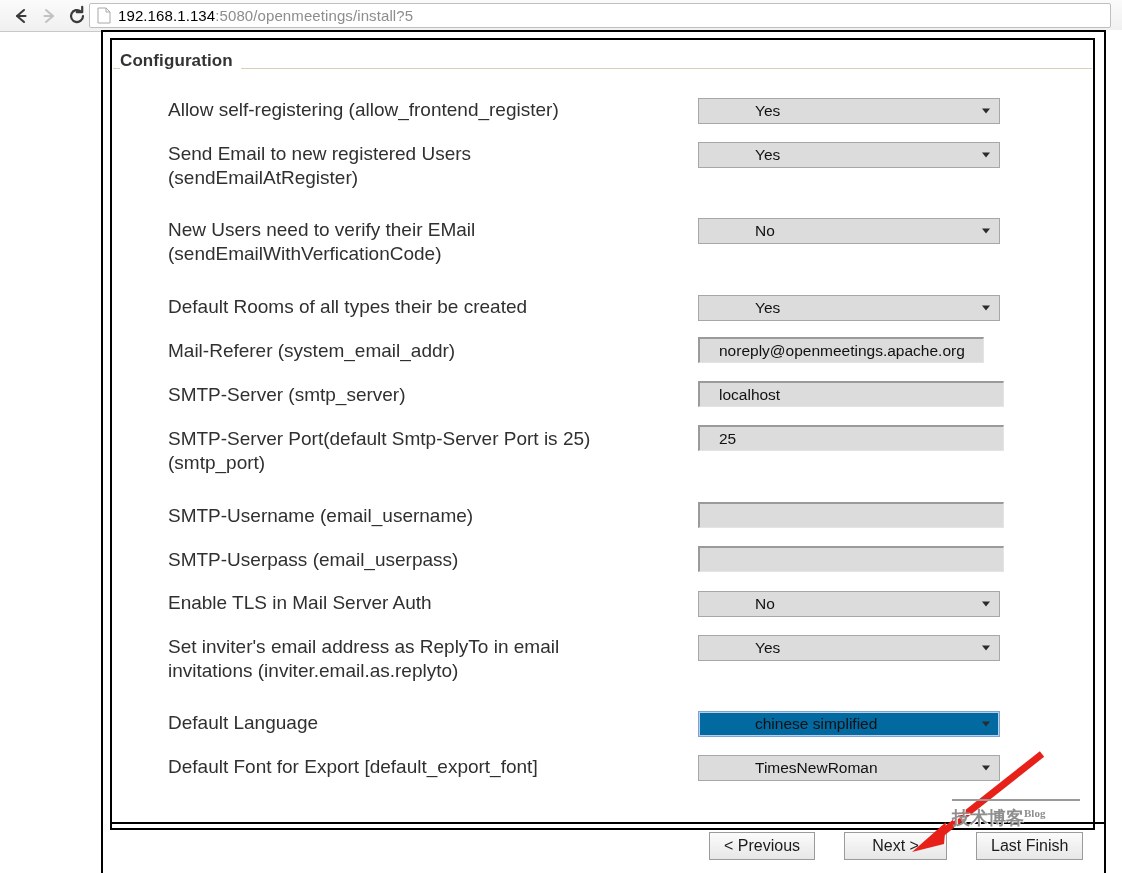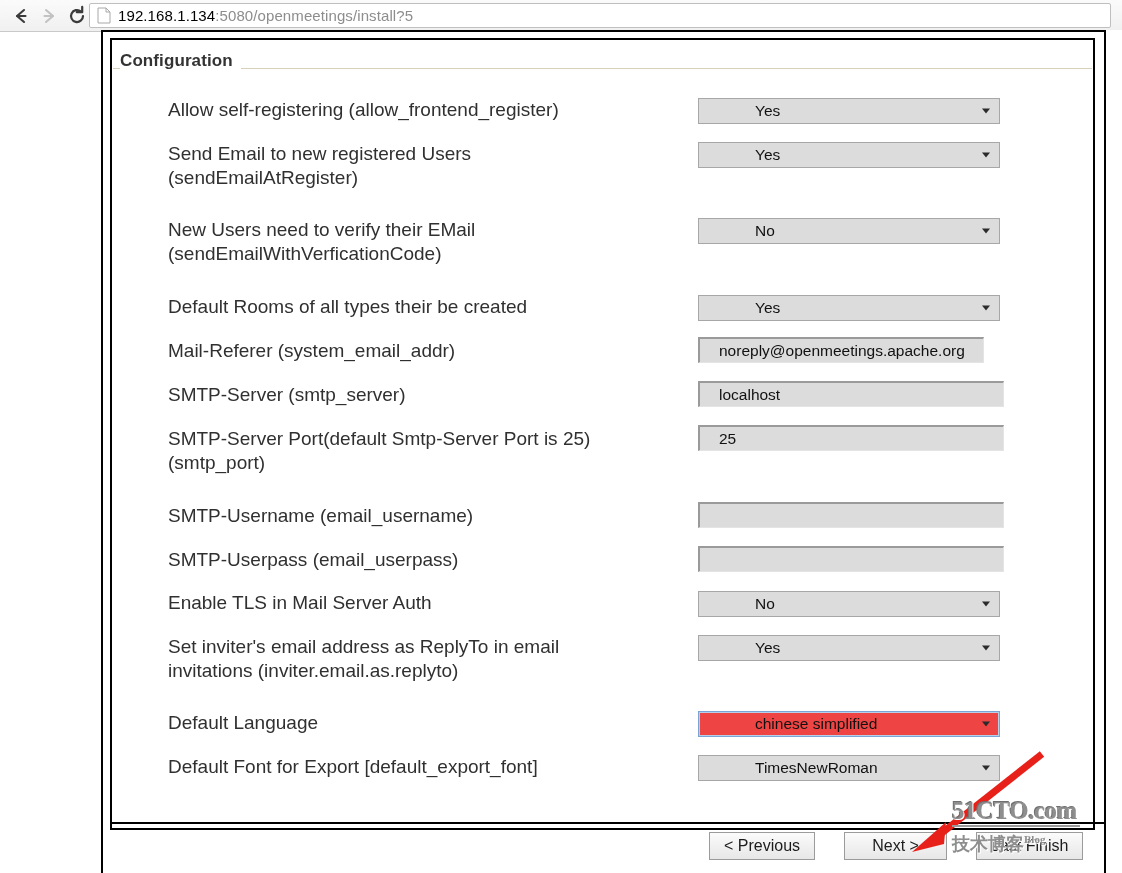--- a/index.html
+++ b/index.html
@@ -171,21 +171,21 @@
     display: flex;
     align-items: center;
     position: relative;
     font-size: 15.5px;
     color: #111111;
     padding-left: 48px;
   }
   .sel.focused {
     border: 1px solid #7aa4d6;
     box-shadow: 0 0 0 1px #b9cfe8 inset;
-    background: #ef4444;
+    background: #0369a1;
   }
   .sel .sel-val {
     padding-left: 8px;
     white-space: nowrap;
     overflow: hidden;
   }
   .sel .caret {
     position: absolute;
     right: 9px;
     top: 50%;
@@ -488,18 +488,17 @@
     <div class="btn">Next &gt;</div>
     <div class="btn">Last Finish</div>
   </div>
 
   <svg class="arrow-svg" viewBox="0 0 160 105">
     <path d="M152 4 L48 86" stroke="#e8201a" stroke-width="7" stroke-linecap="butt" fill="none"></path>
     <path d="M22 102 L56 72 L54 94 Z" fill="#e8201a"></path>
   </svg>
 
   <div class="watermark">
-    <div class="wm-top">51CTO.com</div>
     <div class="wm-underline"></div>
     <div class="wm-bottom"><span>技术博客</span><span class="wm-blog">Blog</span></div>
   </div>
 
 </div>
 
 </body></html>

